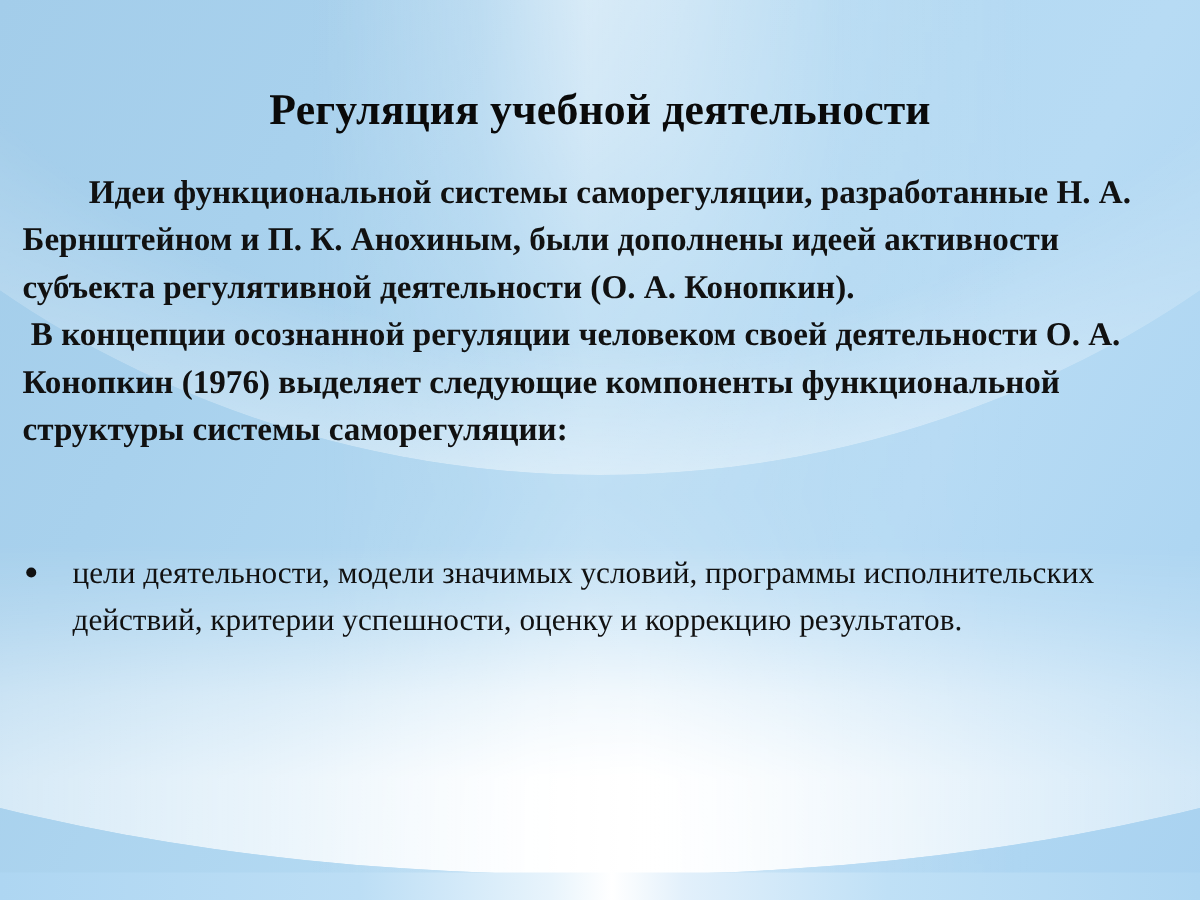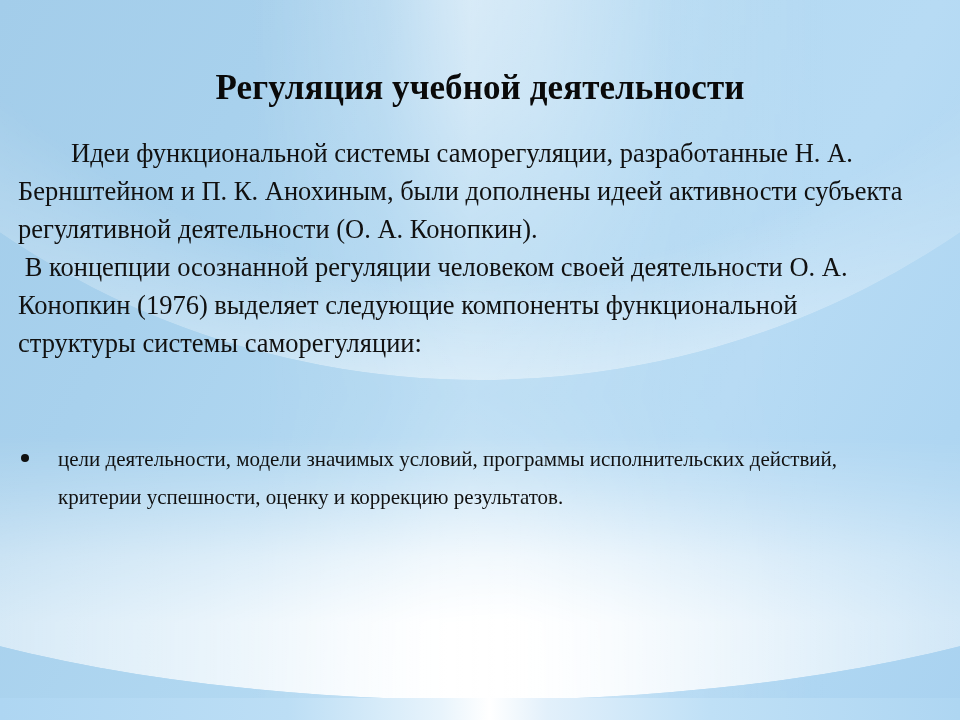--- a/index.html
+++ b/index.html
@@ -172,20 +172,21 @@
     color: #0a0a0a;
     letter-spacing: 0.1px;
     white-space: nowrap;
   }
 
   .body-block {
     position: absolute;
     left: 18px;
     top: 134px;
     width: 900px;
+    font-weight: bold;
   }
 
   .para {
     font-family: "Liberation Serif", "DejaVu Serif", serif;
     font-size: 26.5px;
     line-height: 38px;
     color: #111111;
     margin: 0;
     text-align: left;
     white-space: pre-wrap;
@@ -198,21 +199,21 @@
     width: 900px;
     margin: 0;
     padding: 0;
     list-style: none;
   }
 
   .bullet-item {
     position: relative;
     padding-left: 40px;
     font-family: "Liberation Serif", "DejaVu Serif", serif;
-    font-size: 21px;
+    font-size: 25px;
     line-height: 38px;
     color: #111111;
     text-align: left;
   }
 
   .bullet-marker {
     position: absolute;
     left: 3px;
     top: 14px;
     width: 8px;

